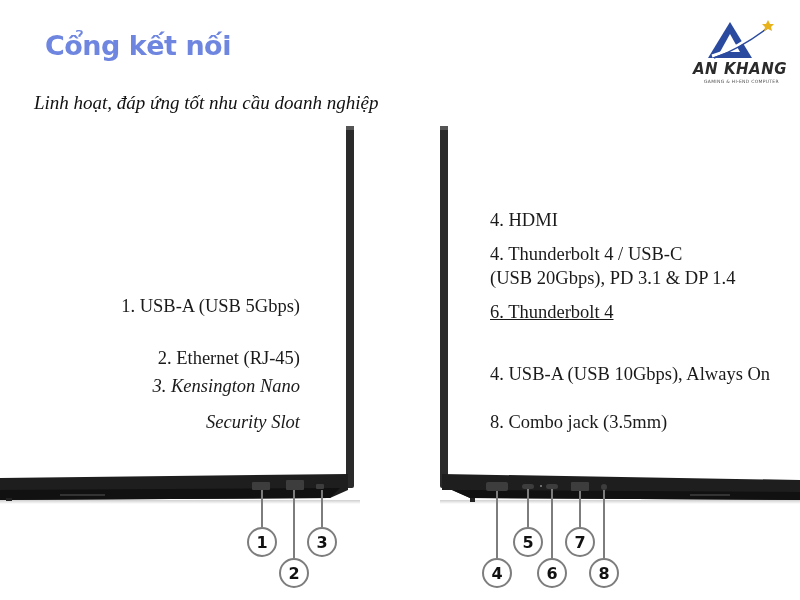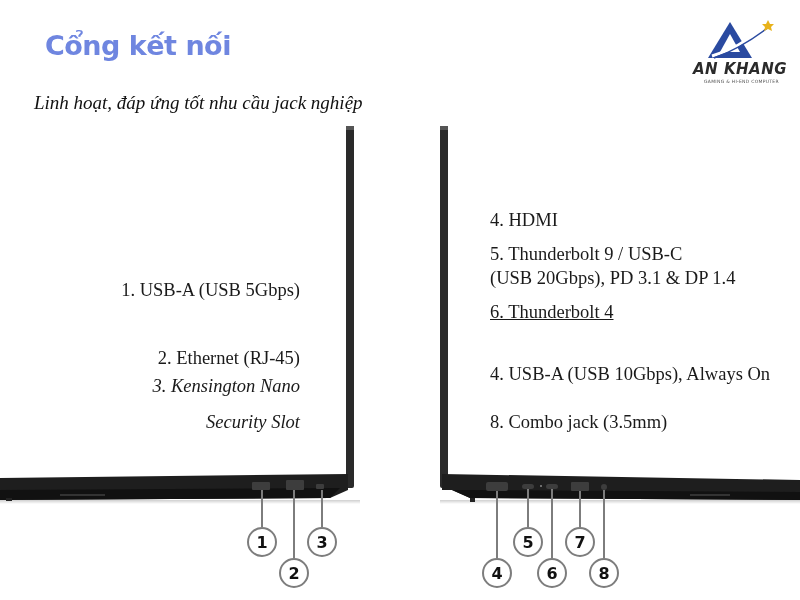--- a/index.html
+++ b/index.html
@@ -20,21 +20,21 @@
   .right-label { left:490px; }
   svg.laptop { position:absolute; left:0; top:0; }
   .badge { position:absolute; width:30px; height:30px; border:2px solid #7d7d7d; border-radius:50%;
            background:#fff; box-sizing:border-box; text-align:center; line-height:27px;
            font-family:"DejaVu Sans", sans-serif; font-weight:bold; font-size:16px; color:#111; }
 </style>
 </head>
 <body>
 
 <div class="title">Cổng kết nối</div>
-<div class="subtitle">Linh hoạt, đáp ứng tốt nhu cầu jack nghiệp</div>
+<div class="subtitle">Linh hoạt, đáp ứng tốt nhu cầu doanh nghiệp</div>
 
 <svg class="logo" viewBox="0 0 100 72" width="100" height="72">
   <polygon points="40,4 18,40 62,40" fill="#2a4aa0"></polygon>
   <polygon points="40,16 30,34 50,34" fill="#ffffff"></polygon>
   <path d="M22,38 Q50,30 78,6" stroke="#ffffff" stroke-width="3" fill="none"></path>
   <path d="M24,40 Q52,30 80,8" stroke="#2a4aa0" stroke-width="1.5" fill="none"></path>
   <polygon points="78,2 80,6 84,6 81,9 82,13 78,11 74,13 75,9 72,6 76,6" fill="#e8b21a"></polygon>
 </svg>
 <div class="logo-text">AN KHANG</div>
 <div class="logo-tag">GAMING &amp; HI-END COMPUTER</div>
@@ -90,23 +90,23 @@
 
 <div class="badge" style="left:247px;top:527px;">1</div>
 <div class="badge" style="left:279px;top:558px;">2</div>
 <div class="badge" style="left:307px;top:527px;">3</div>
 <div class="badge" style="left:482px;top:558px;">4</div>
 <div class="badge" style="left:513px;top:527px;">5</div>
 <div class="badge" style="left:537px;top:558px;">6</div>
 <div class="badge" style="left:565px;top:527px;">7</div>
 <div class="badge" style="left:589px;top:558px;">8</div>
 
-<div class="port-label left-label" style="top:278px;">1. USB-A (USB 5Gbps)</div>
+<div class="port-label left-label" style="top:294px;">1. USB-A (USB 5Gbps)</div>
 <div class="port-label left-label" style="top:346px;">2. Ethernet (RJ-45)</div>
 <div class="port-label left-label" style="top:374px;font-style:italic;">3. Kensington Nano</div>
 <div class="port-label left-label" style="top:410px;font-style:italic;">Security Slot</div>
 
 <div class="port-label right-label" style="top:208px;text-align:right;">4. HDMI</div>
-<div class="port-label right-label" style="top:242px;">5. Thunderbolt 9 / USB-C</div>
+<div class="port-label right-label" style="top:242px;">4. Thunderbolt 4 / USB-C</div>
 <div class="port-label right-label" style="top:266px;">(USB 20Gbps), PD 3.1 &amp; DP 1.4</div>
 <div class="port-label right-label" style="top:300px;text-decoration:underline;">6. Thunderbolt 4</div>
 <div class="port-label right-label" style="top:362px;">4. USB-A (USB 10Gbps), Always On</div>
 <div class="port-label right-label" style="top:410px;">8. Combo jack (3.5mm)</div>
 
 </body></html>

